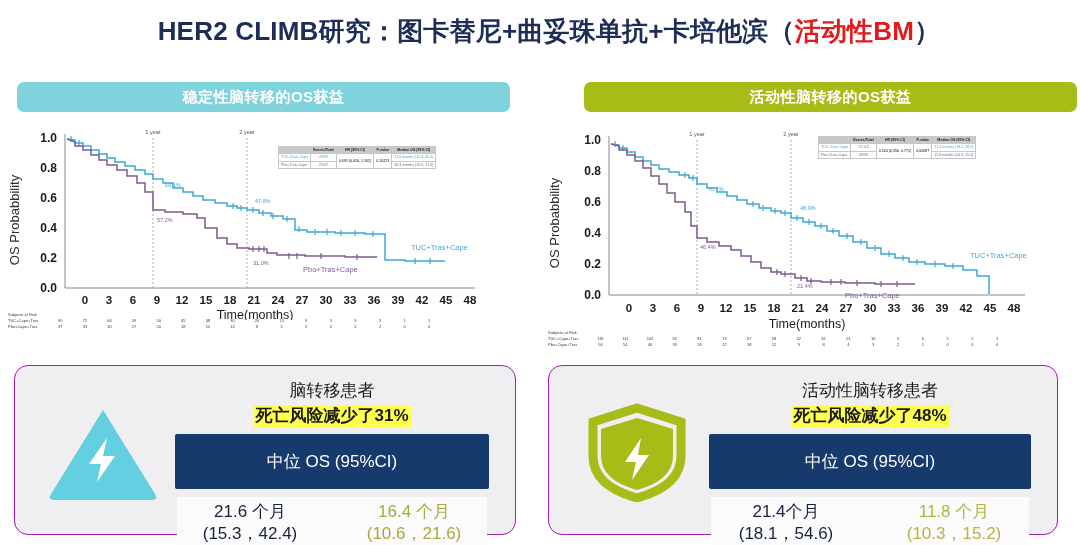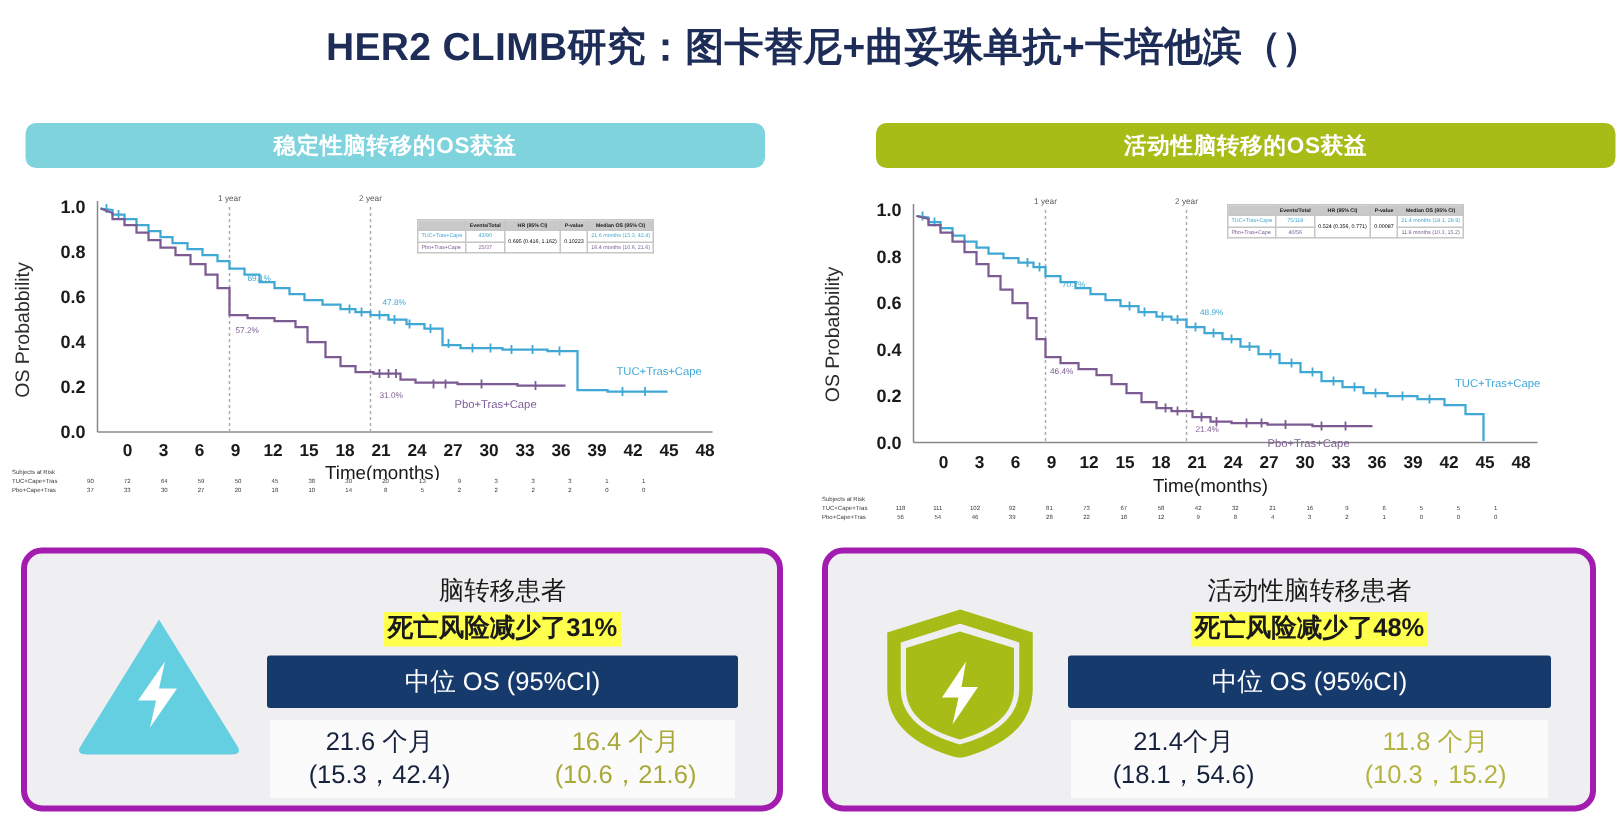--- a/index.html
+++ b/index.html
@@ -62,54 +62,55 @@
   .risk .rvals{display:flex;}
   .risk .rvals span{display:inline-block;text-align:center;}
   .risk.left-risk{left:8px;top:312px;}
   .risk.left-risk .rvals span{width:24.6px;}
   .risk.right-risk{left:548px;top:330px;}
   .risk.right-risk .rvals span{width:24.8px;}
 
   
   .card{
     position:absolute;top:365px;height:168px;border-radius:14px;
-    background:#efeff1;border:4px solid #a21caf;
+    background:#efeff1;border:1px solid #a21caf;
   }
   .card.left{left:14px;width:500px;}
   .card.right{left:548px;width:508px;}
 
   .icon-wrap{position:absolute;left:28px;top:36px;width:120px;height:100px;}
   .card-body{position:absolute;left:150px;top:14px;right:16px;}
 
   .c-head{
     text-align:center;font-size:17px;color:#1a1a1a;line-height:1.35;
     margin-bottom:2px;
   }
   .c-head .hl{
     background:#ffff4d;font-weight:bold;padding:0 2px;display:inline-block;
   }
   .os-bar{
     background:#173a6d;color:#fff;text-align:center;
-    font-size:17px;padding:6px 0;margin:6px 10px 0 10px;border-radius:2px;
+    font-size:17px;padding:16px 0;margin:6px 10px 0 10px;border-radius:2px;
   }
   .vals{
     display:flex;margin:8px 12px 0 12px;background:#fbfbfb;gap:18px;
   }
   .vcell{flex:1;text-align:center;font-size:17px;line-height:1.3;padding:4px 0;}
   .vcell.a{color:#16213d;}
   .vcell.b{color:#a8a93a;}
   .card.right .vcell.b{color:#b3b442;}
 </style>
 </head>
 <body>
 
 <div class="slide">
 
   <div class="title">
     <span>HER2 CLIMB研究：图卡替尼+曲妥珠单抗+卡培他滨（</span>
+      <span class="red">活动性BM</span>
       <span>）</span>
   </div>
 
   <div class="pill left">
     <span>稳定性脑转移的OS获益</span>
   </div>
   <div class="pill right">
     <span>活动性脑转移的OS获益</span>
   </div>
 

